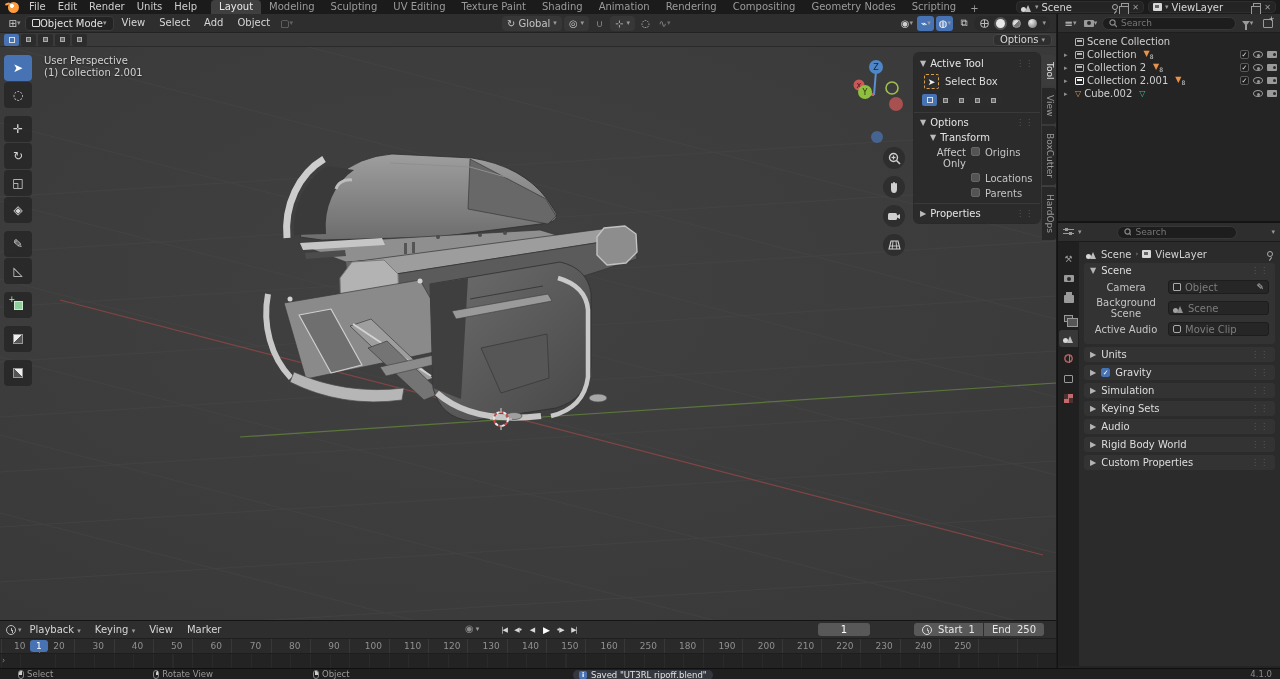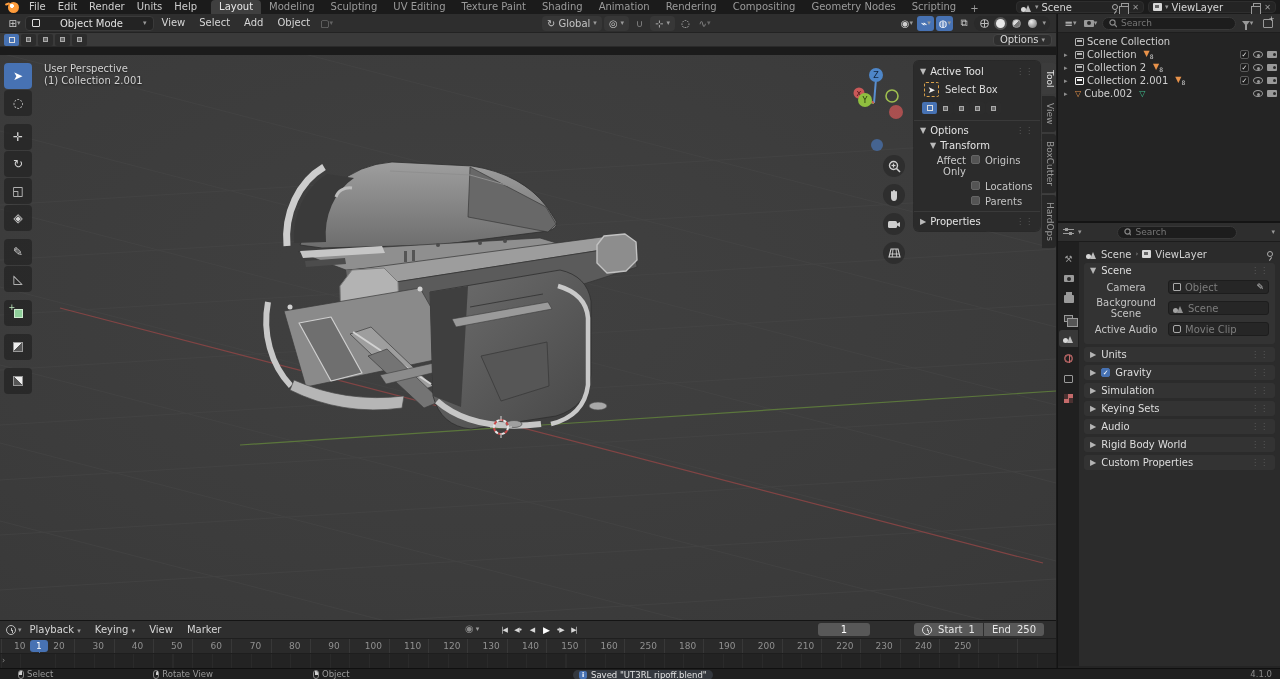--- a/index.html
+++ b/index.html
@@ -18,21 +18,21 @@
   .topbar-right { margin-left:auto; display:flex; gap:4px; padding-right:4px; }
   .selpill { display:flex; align-items:center; gap:3px; background:#242424; border:1px solid #2e2e2e; border-radius:4px; height:12px; padding:0 4px; width:128px; }
   .selpill .lbl { color:#d7d7d7; flex:1; }
   .tinyico { font-size:8px; color:#9a9a9a; }
   .caret { font-size:7px; color:#9a9a9a; }
 
   
   .main { position:absolute; top:14px; left:0; width:1056px; height:606px; }
   .vheader { height:19px; background:#2e2e2e; display:flex; align-items:center; padding:0 6px; gap:2px; border-bottom:1px solid #232323; }
   .hmenu { padding:0 6px; height:16px; line-height:16px; color:#d6d6d6; border-radius:3px; }
-  .modepill { display:flex; align-items:center; gap:20px; background:#232323; border:1px solid #3a3a3a; border-radius:4px; height:15px; padding:0 6px; color:#e0e0e0; }
+  .modepill { display:flex; align-items:center; gap:0; background:#232323; border:1px solid #3a3a3a; border-radius:4px; height:15px; padding:0 6px; color:#e0e0e0; }
   .mode-ico { width:8px; height:8px; border:1px solid #ddd; border-radius:1px; }
   .hgroup { display:flex; align-items:center; gap:2px; }
   .hpill { display:flex; align-items:center; gap:3px; background:#373737; border-radius:4px; height:15px; padding:0 5px; }
   .hbtn { display:flex; align-items:center; justify-content:center; min-width:17px; height:15px; border-radius:3px; background:transparent; color:#cfcfcf; }
   .hbtn.on { background:#4772b3; color:#fff; }
   .sph { width:9px; height:9px; border-radius:50%; display:inline-block; }
   .sph.wire { border:1px solid #bbb; background:linear-gradient(90deg,transparent 45%,#bbb 45% 55%,transparent 55%), linear-gradient(0deg,transparent 45%,#bbb 45% 55%,transparent 55%); }
   .sph.solid { background:#e8e8e8; }
   .sph.mat { background:linear-gradient(135deg,#ddd 50%, #777 50%); border:1px solid #999; }
   .sph.rend { background:radial-gradient(circle at 35% 30%, #eee, #666); }
@@ -41,21 +41,21 @@
   .shadegrp .slot.on { background:#555; }
 
   .toolrow { height:14px; background:#3a3a3a; display:flex; align-items:center; padding:0 4px; gap:2px; border-bottom:1px solid #2a2a2a; }
   .selmode { width:15px; height:12px; border-radius:2px; background:#2c2c2c; display:flex; align-items:center; justify-content:center; }
   .selmode.on { background:#4772b3; }
   .selmode i { display:block; width:6px; height:6px; border:1px dashed #ddd; }
   .selmode.alt i { border-style:solid; border-color:#aaa; background:#666; width:5px; height:5px; }
   .optbtn { margin-left:auto; display:flex; align-items:center; gap:3px; background:#2e2e2e; border:1px solid #444; border-radius:4px; height:12px; padding:0 6px; color:#d8d8d8; }
 
   
-  .canvas { position:relative; height:573px; background:radial-gradient(ellipse at 45% 42%, #414141 0%, #3c3c3c 60%, #383838 100%); overflow:hidden;margin-top:8px; }
+  .canvas { position:relative; height:573px; background:radial-gradient(ellipse at 45% 42%, #414141 0%, #3c3c3c 60%, #383838 100%); overflow:hidden; }
   .vp-label { position:absolute; left:44px; top:8px; color:#d2d2d2; line-height:12px; text-shadow:0 1px 2px rgba(0,0,0,.55); }
 
   .toolbar { position:absolute; left:4px; top:8px; width:28px; display:flex; flex-direction:column; gap:1px; }
   .tbtn { width:28px; height:26px; border-radius:4px; background:rgba(40,40,40,.92); color:#d5d5d5; display:flex; align-items:center; justify-content:center; font-size:12px; }
   .tbtn.active { background:#4772b3; color:#fff; }
   .tbtn.grp { margin-top:7px; }
   .cube-ico { width:9px; height:9px; background:#8fcf9a; border:1px solid #cfeacf; position:relative; }
   .cube-ico::before { content:"+"; position:absolute; top:-7px; left:-6px; color:#bfe8bf; font-size:8px; }
   .corner-ico { width:10px; height:10px; background:linear-gradient(135deg,#eee 50%, #555 50%); border:1px solid #999; }
   .corner-ico.b { background:linear-gradient(45deg,#555 50%, #eee 50%); }

